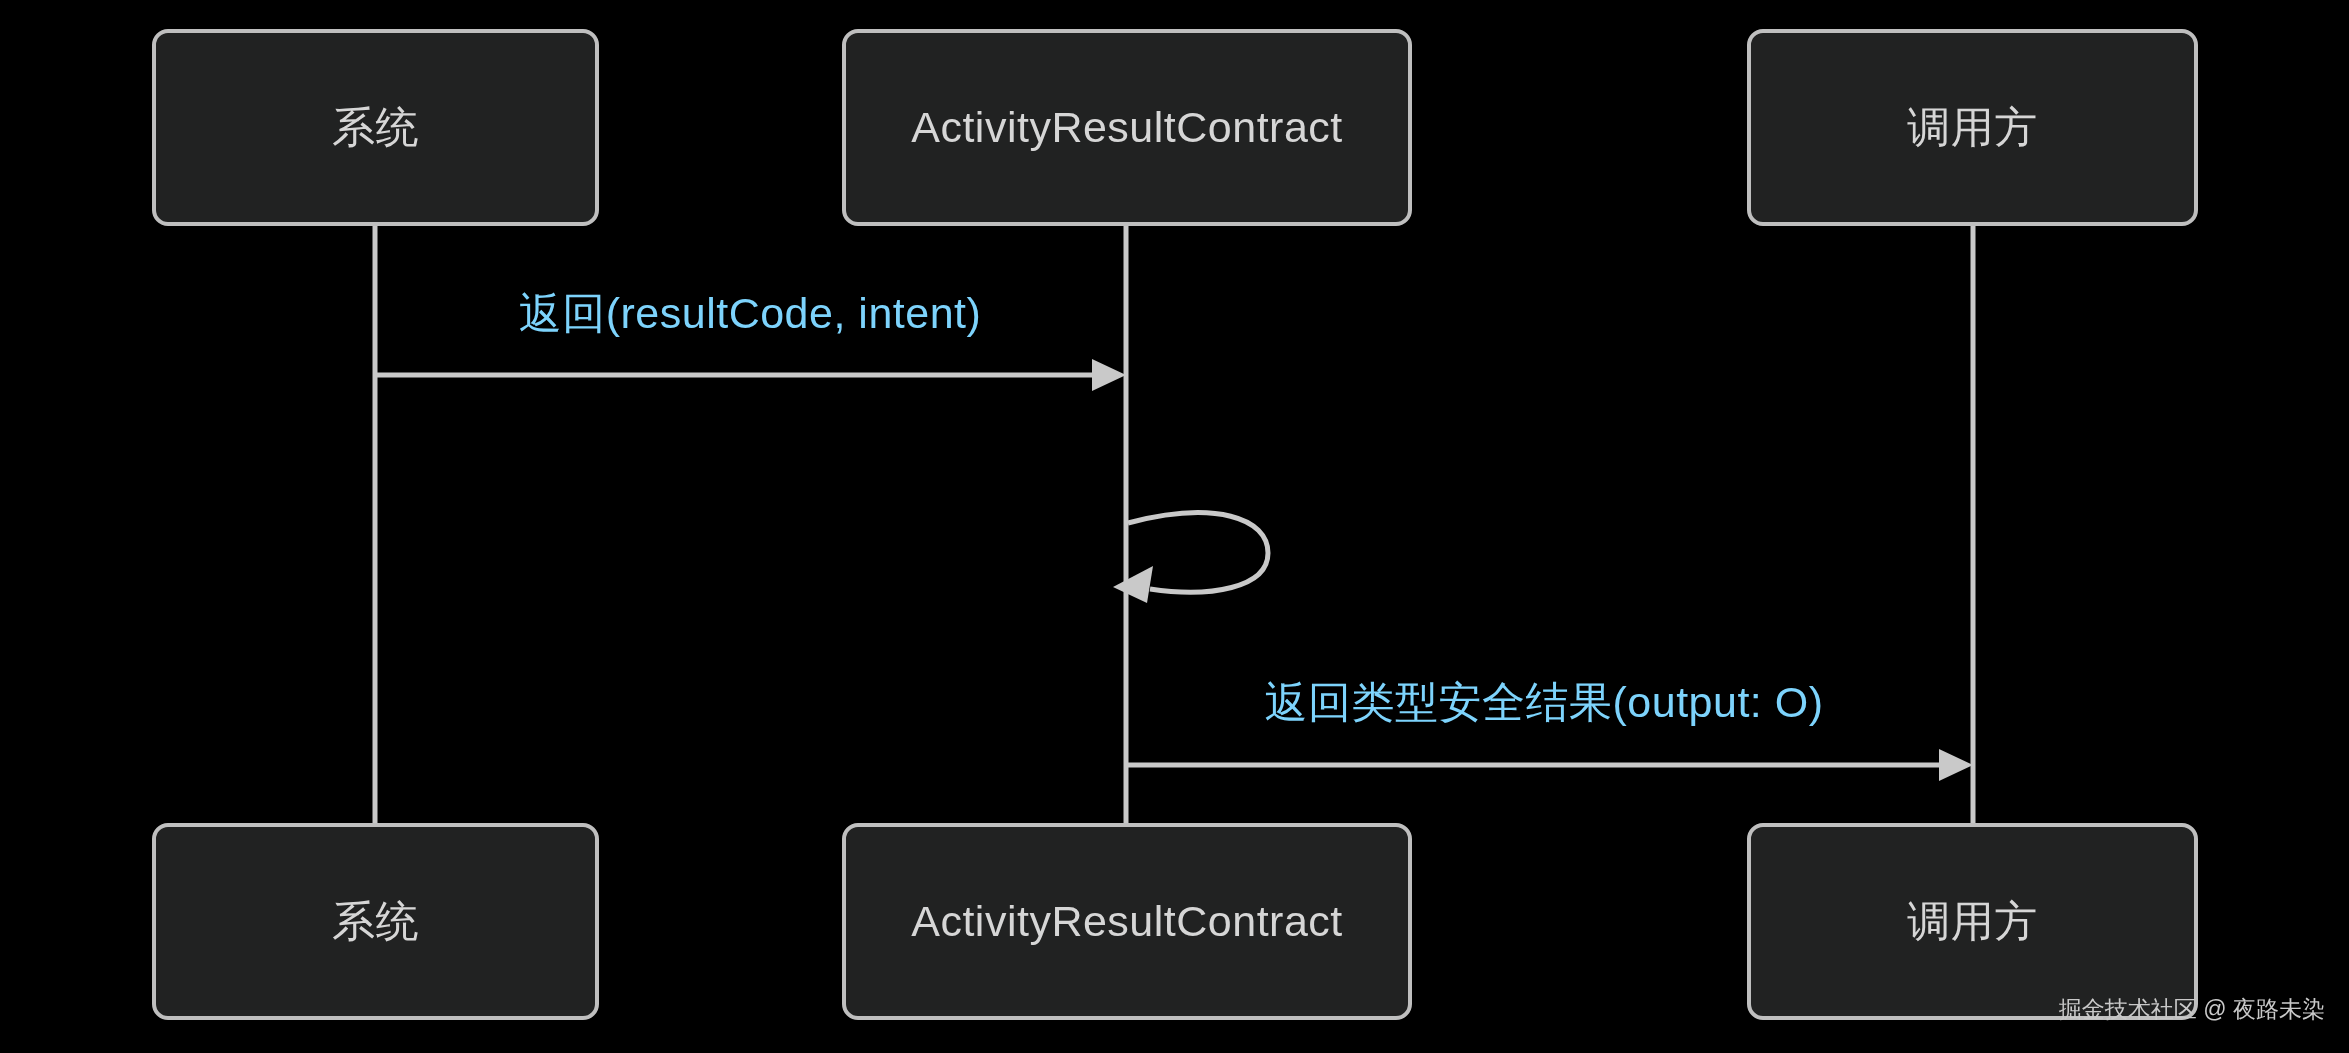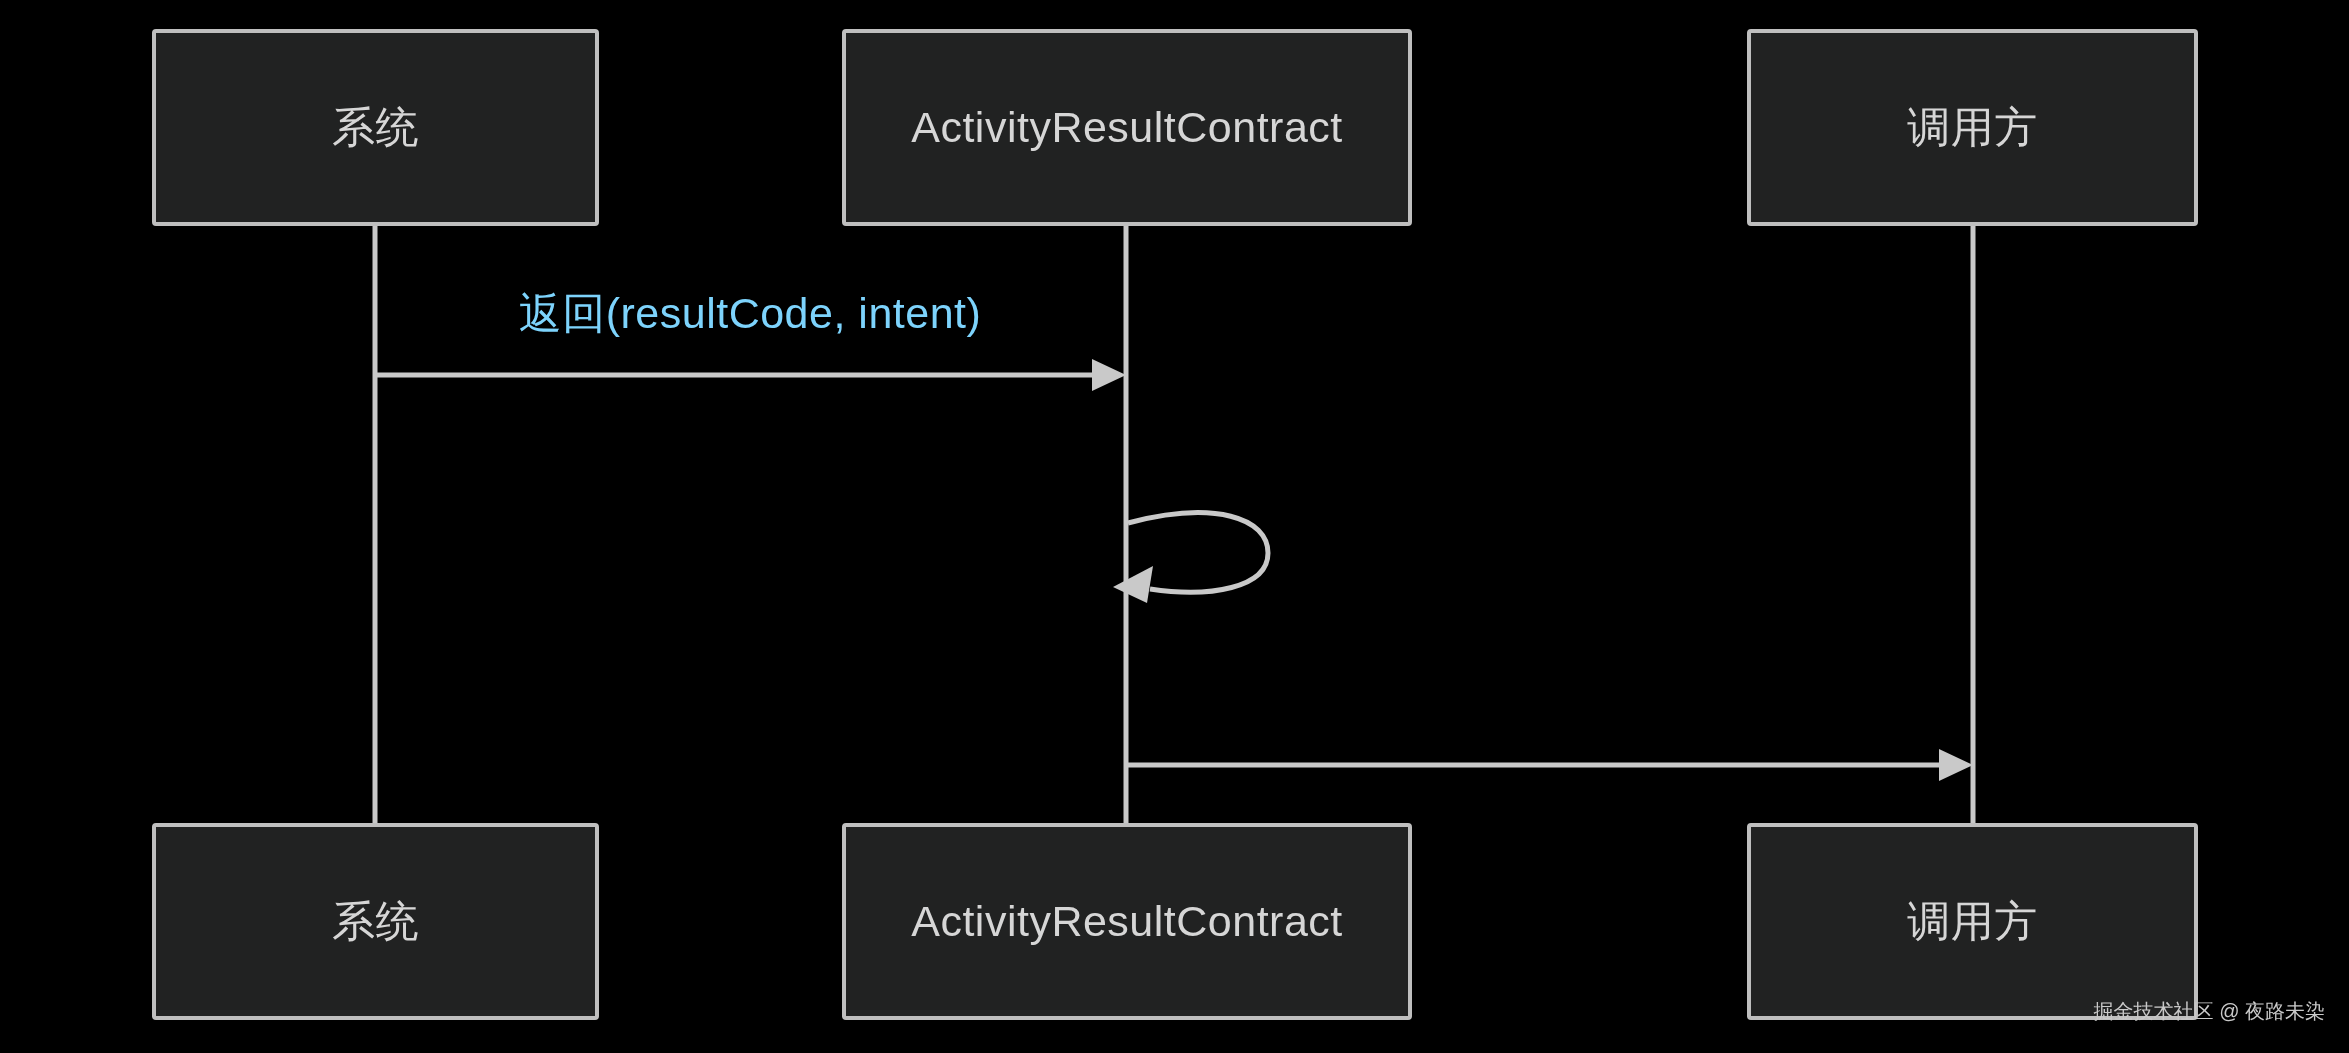--- a/index.html
+++ b/index.html
@@ -33,21 +33,21 @@
   }
   .arrowhead {
     fill: #c9c9c9;
     stroke: none;
   }
   .actor-box {
     position: absolute;
     box-sizing: border-box;
     background: #212222;
     border: 4px solid #bfbfbf;
-    border-radius: 4px;
+    border-radius: 16px;
     display: flex;
     align-items: center;
     justify-content: center;
     height: 197px;
   }
   .actor-label {
     color: #d6d6d6;
     font-size: 43px;
     letter-spacing: 0.5px;
     white-space: nowrap;
@@ -58,21 +58,21 @@
     color: #7dd3fc;
     font-size: 43px;
     white-space: nowrap;
     letter-spacing: 0.5px;
   }
   .watermark {
     position: absolute;
     right: 24px;
     bottom: 28px;
     color: #c9c9c9;
-    font-size: 20px;
+    font-size: 23px;
     white-space: nowrap;
   }
 </style>
 </head>
 <body>
 
 <div class="stage">
 
   <svg class="lines-svg" viewBox="0 0 2349 1053" xmlns="http://www.w3.org/2000/svg">
 
@@ -104,16 +104,17 @@
     <span class="actor-label">系统</span>
   </div>
   <div class="actor-box" style="left:842px; top:823px; width:570px;">
     <span class="actor-label">ActivityResultContract</span>
   </div>
   <div class="actor-box" style="left:1747px; top:823px; width:451px;">
     <span class="actor-label">调用方</span>
   </div>
 
   <div class="msg-label" style="left:750px; top:314px;">返回(resultCode, intent)</div>
+  <div class="msg-label" style="left:1544px; top:703px;">返回类型安全结果(output: O)</div>
 
   <div class="watermark">掘金技术社区 @ 夜路未染</div>
 
 </div>
 
 </body></html>

